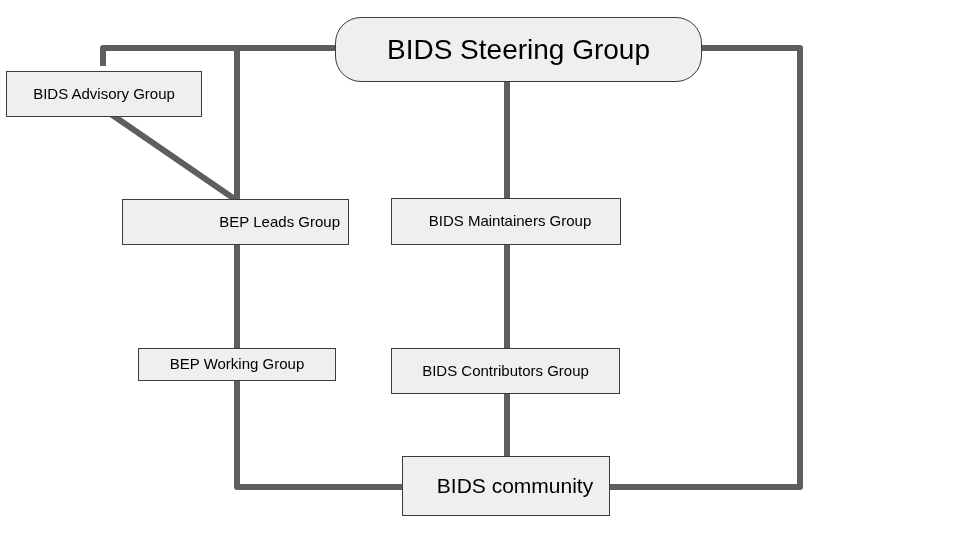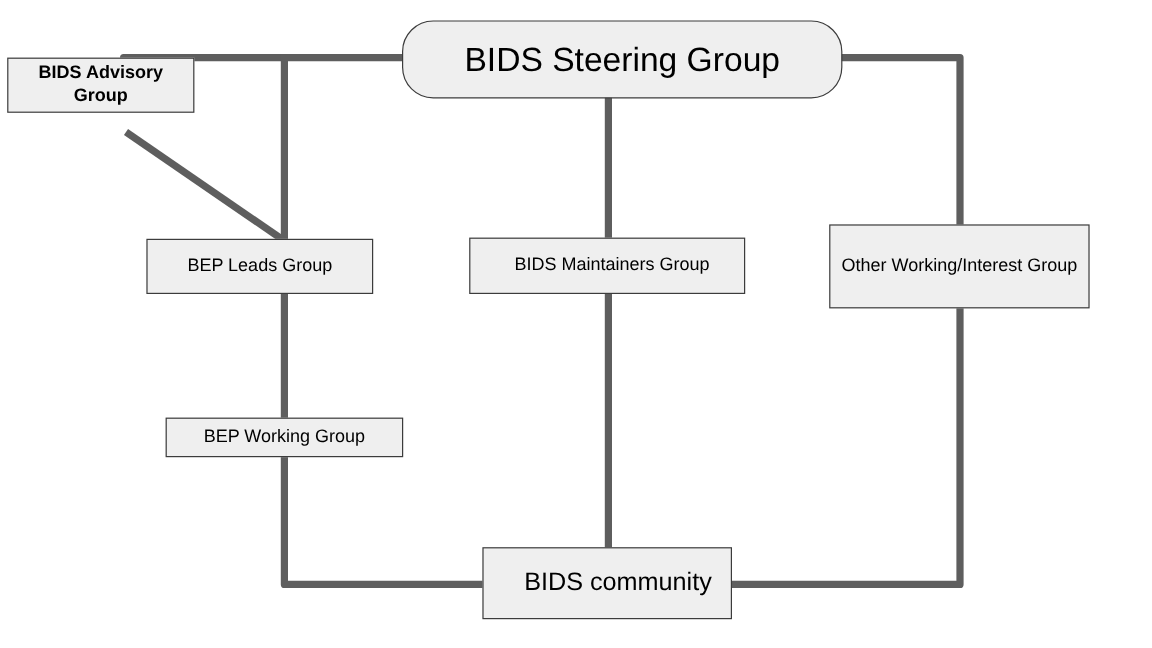--- a/index.html
+++ b/index.html
@@ -46,22 +46,22 @@
     justify-content: center;
     text-align: center;
     line-height: 1.25;
     padding: 2px 8px;
   }
   .node-sm { font-size: 15px; }
   .node-md { font-size: 21px; }
   .node-lg { font-size: 28px; }
 
   .node-steering     { left: 335px; top: 17px;  width: 367px; height: 65px; border-radius: 26px; }
-  .node-advisory     { left: 6px;   top: 48px;  width: 156px; height: 46px; font-weight: bold; }
-  .node-bep-leads    { left: 122px; top: 199px; width: 189px; height: 46px; }
+  .node-advisory     { left: 6px;   top: 71px;  width: 196px; height: 46px; }
+  .node-bep-leads    { left: 122px; top: 199px; width: 227px; height: 46px; justify-content: flex-end; }
   .node-maintainers  { left: 391px; top: 198px; width: 230px; height: 47px; padding-left: 16px; }
   .node-other-wig    { left: 691px; top: 187px; width: 217px; height: 70px; }
   .node-bep-working  { left: 138px; top: 348px; width: 198px; height: 33px; }
   .node-contributors { left: 391px; top: 348px; width: 229px; height: 46px; }
   .node-community    { left: 402px; top: 456px; width: 208px; height: 60px; padding-left: 26px; }
 </style>
 </head>
 <body>
 
 <div class="canvas">
@@ -83,26 +83,26 @@
   </div>
 
   <div class="node node-sm node-bep-leads">
     <span>BEP Leads Group</span>
   </div>
 
   <div class="node node-sm node-maintainers">
     <span>BIDS Maintainers Group</span>
   </div>
 
-  <div class="node node-sm node-other-wig">
-    <span>Other Working/Interest Group</span>
-  </div>
 
   <div class="node node-sm node-bep-working">
     <span>BEP Working Group</span>
   </div>
 
+  <div class="node node-sm node-contributors">
+    <span>BIDS Contributors Group</span>
+  </div>
 
   <div class="node node-md node-community">
     <span>BIDS community</span>
   </div>
 
 </div>
 
 </body></html>

